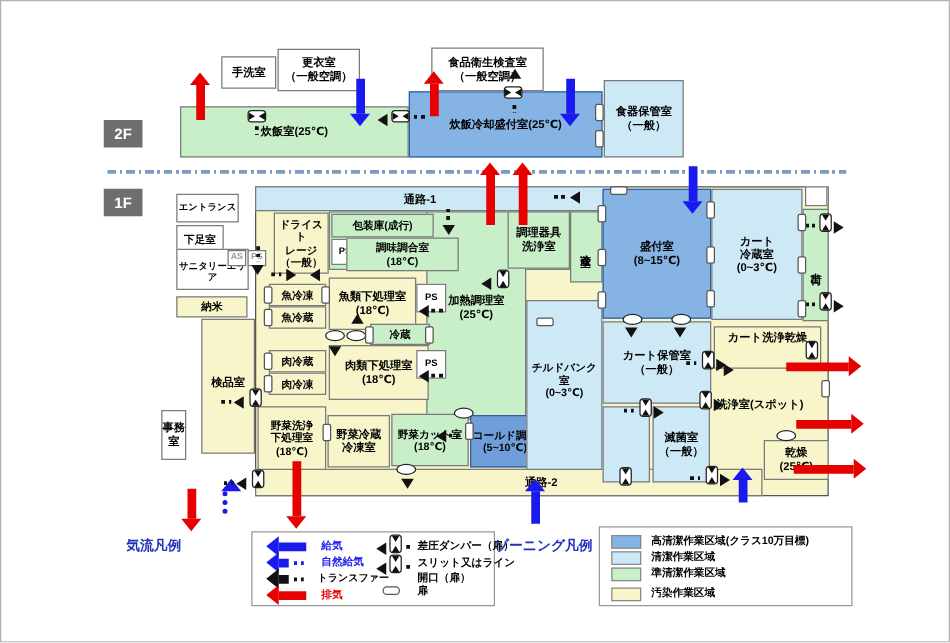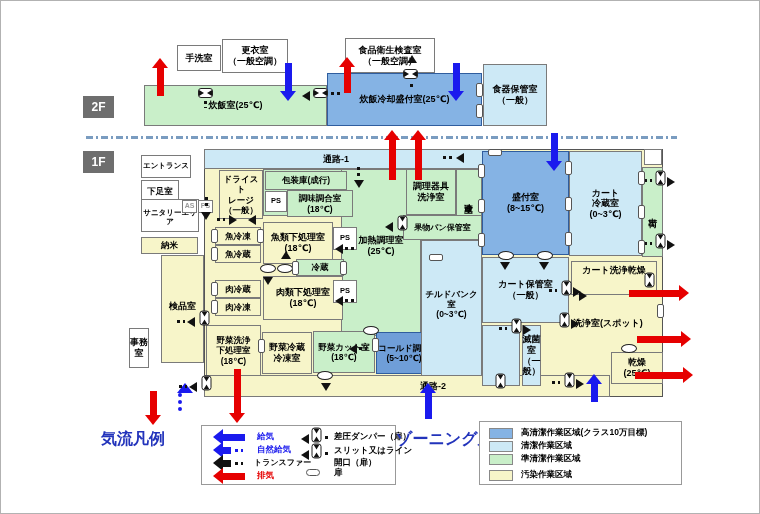--- a/index.html
+++ b/index.html
@@ -34,21 +34,21 @@
   .dmp::before{content:"";position:absolute;left:0;top:1px;border-top:3px solid transparent;border-bottom:3px solid transparent;border-left:5px solid #111}
   .dmp::after{content:"";position:absolute;right:0;top:1px;border-top:3px solid transparent;border-bottom:3px solid transparent;border-right:5px solid #111}
   .dmp.v{transform:rotate(90deg)}
   .oval{position:absolute;width:16px;height:9px;background:#fff;border:1.5px solid #222;border-radius:50%;box-sizing:border-box}
   .door{position:absolute;width:7px;height:14px;background:#fff;border:1.5px solid #555;border-radius:2px;box-sizing:border-box}
   .door.h{width:14px;height:7px}
   .dots-h{position:absolute;height:3px;background:repeating-linear-gradient(90deg,#111 0 3px,transparent 3px 6px)}
   .dots-v{position:absolute;width:3px;background:repeating-linear-gradient(180deg,#111 0 3px,transparent 3px 6px)}
   
   .lgbox{position:absolute;background:#fff;border:1px solid #999;box-sizing:border-box}
-  .lgtitle{position:absolute;color:#2233bb;font-weight:bold;font-size:16px}
+  .lgtitle{position:absolute;color:#2233bb;font-weight:bold;font-size:11px}
   .sw{position:absolute;width:24px;height:11px;border:1px solid #888;box-sizing:border-box}
   .lgl{position:absolute;font-size:8.5px;font-weight:600;white-space:pre-line}
   .lgl.b{color:#1a1aee}.lgl.r{color:#e60000}
 </style>
 </head>
 <body>
 
 <div id="frame">
 
   <div class="badge" style="left:82px;top:95px">2F</div>
@@ -70,26 +70,25 @@
   <div class="room zg" style="left:340px;top:168px;width:80px;height:167px;align-items:flex-start;padding-top:65px">加熱調理室
 (25℃)</div>
   <div class="room zb" style="left:203px;top:148px;width:287px;height:20px;justify-content:flex-start;padding-left:118px">通路-1</div>
   <div class="room zy" style="left:203px;top:374px;width:406px;height:22px;justify-content:flex-start;padding-left:215px">通路-2</div>
 
   <div class="room zy f85" style="left:218px;top:169px;width:44px;height:49px">ドライスト
 レージ
 （一般）</div>
   <div class="room zg f85" style="left:264px;top:170px;width:82px;height:19px">包装庫(成行)</div>
   <div class="room zw f75" style="left:264px;top:190px;width:22px;height:21px">PS</div>
-  <div class="room zg f85" style="left:286px;top:189px;width:66px;height:27px">調味調合室
+  <div class="room zg f85" style="left:276px;top:189px;width:90px;height:27px">調味調合室
 (18℃)</div>
   <div class="room zg" style="left:405px;top:168px;width:50px;height:46px">調理器具
 洗浄室</div>
   <div class="room zg vert f85" style="left:455px;top:168px;width:26px;height:57px">冷蔵室</div>
-  <div class="room zg f8" style="left:402px;top:214px;width:79px;height:25px">果物パン保管室</div>
   <div class="room zy f85" style="left:214px;top:226px;width:46px;height:18px">魚冷凍</div>
   <div class="room zy f85" style="left:214px;top:244px;width:46px;height:18px">魚冷蔵</div>
   <div class="room zy" style="left:262px;top:221px;width:70px;height:42px">魚類下処理室
 (18℃)</div>
   <div class="room zw f75" style="left:332px;top:226px;width:24px;height:23px">PS</div>
   <div class="room zg f85" style="left:295px;top:258px;width:48px;height:17px">冷蔵</div>
   <div class="room zy f85" style="left:214px;top:279px;width:46px;height:18px">肉冷蔵</div>
   <div class="room zy f85" style="left:214px;top:297px;width:46px;height:18px">肉冷凍</div>
   <div class="room zy" style="left:262px;top:275px;width:80px;height:44px">肉類下処理室
 (18℃)</div>
@@ -108,21 +107,21 @@
   <div class="room zB" style="left:481px;top:150px;width:87px;height:104px">盛付室
 (8~15℃)</div>
   <div class="room zb" style="left:568px;top:150px;width:73px;height:105px">カート
 冷蔵室
 (0~3℃)</div>
   <div class="room zg vert" style="left:641px;top:166px;width:21px;height:90px">出荷</div>
   <div class="room zw" style="left:643px;top:148px;width:18px;height:16px"></div>
   <div class="room zb" style="left:481px;top:256px;width:87px;height:66px">カート保管室
 （一般）</div>
   <div class="room zb" style="left:481px;top:324px;width:38px;height:61px"></div>
-  <div class="room zb" style="left:521px;top:324px;width:19px;height:61px">滅菌室
+  <div class="room zb" style="left:521px;top:324px;width:46px;height:61px">滅菌室
 （一般）</div>
   <div class="room zy lab-top" style="left:570px;top:260px;width:86px;height:34px">カート洗浄乾燥</div>
   <div class="txt" style="left:572px;top:316px;width:90px">洗浄室(スポット)</div>
   <div class="room zy" style="left:610px;top:351px;width:52px;height:32px">乾燥
 (25℃)</div>
 
   <div class="room zw f75" style="left:140px;top:154px;width:50px;height:23px">エントランス</div>
   <div class="room zw f85" style="left:140px;top:179px;width:38px;height:23px">下足室</div>
   <div class="room zw f75" style="left:140px;top:198px;width:58px;height:33px;align-items:flex-end;padding-bottom:4px">サニタリーエリア</div>
   <div class="room zw" style="left:181px;top:199px;width:15px;height:13px;font-size:7px;color:#999">AS</div>

